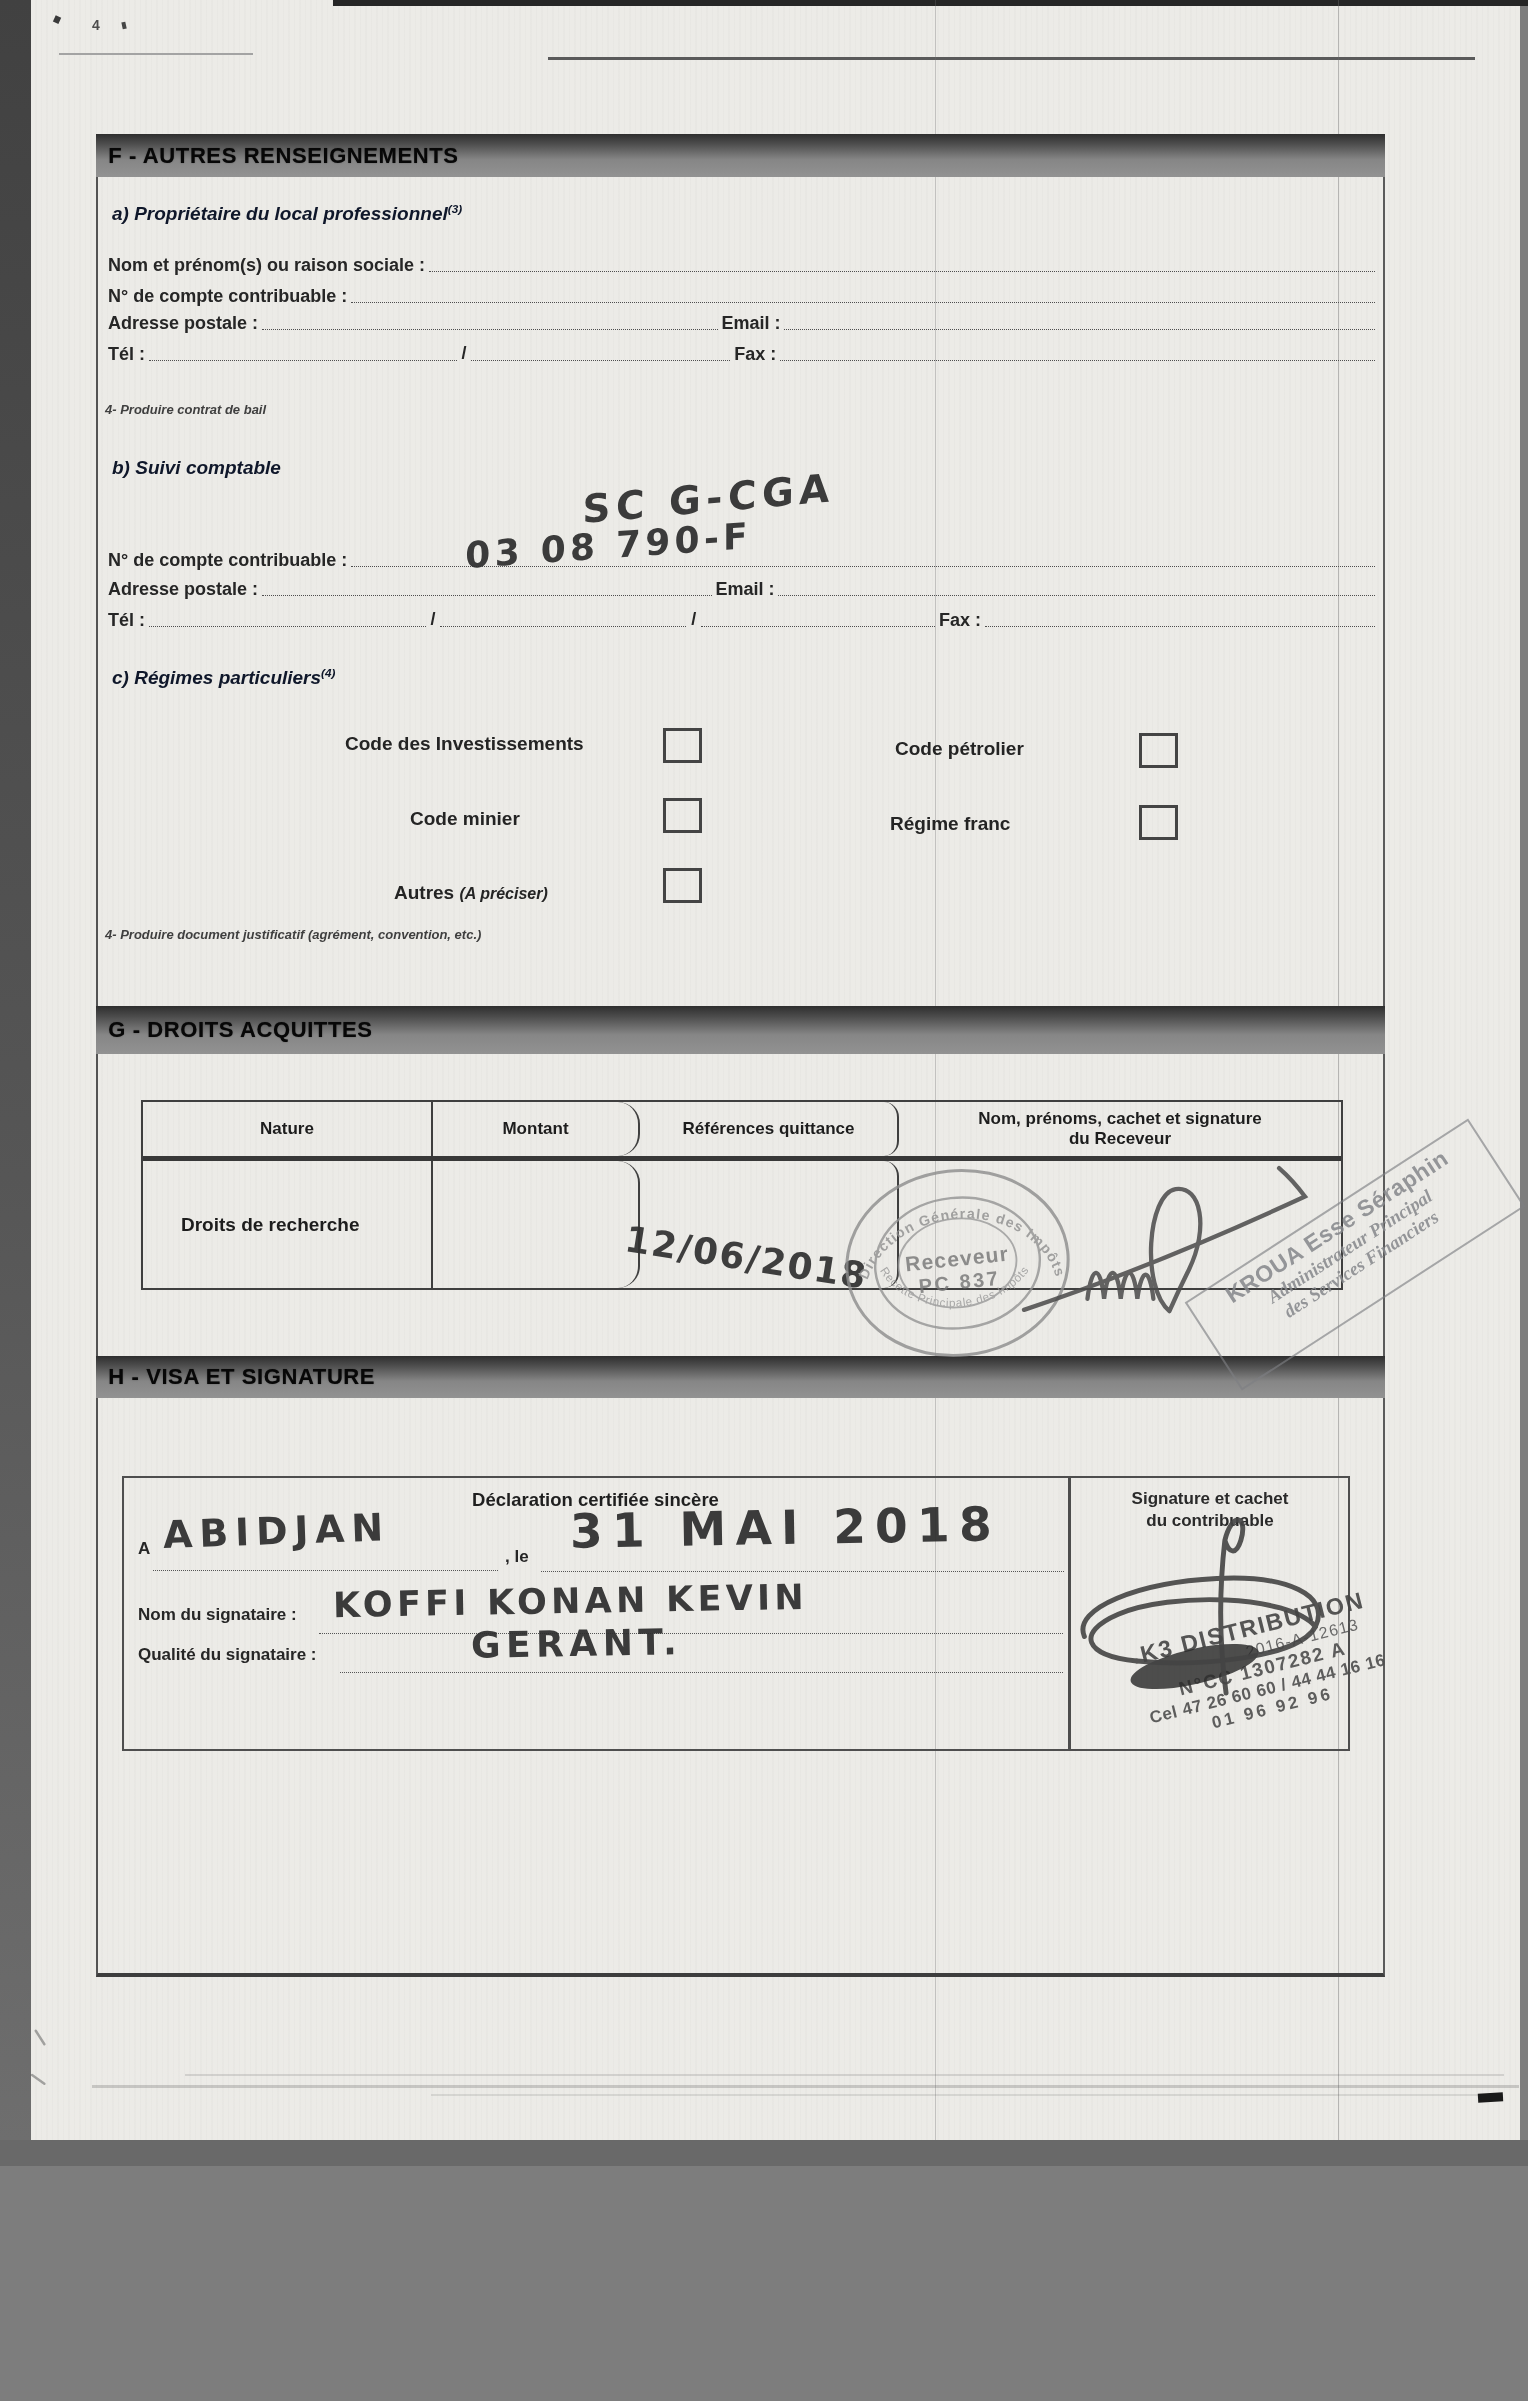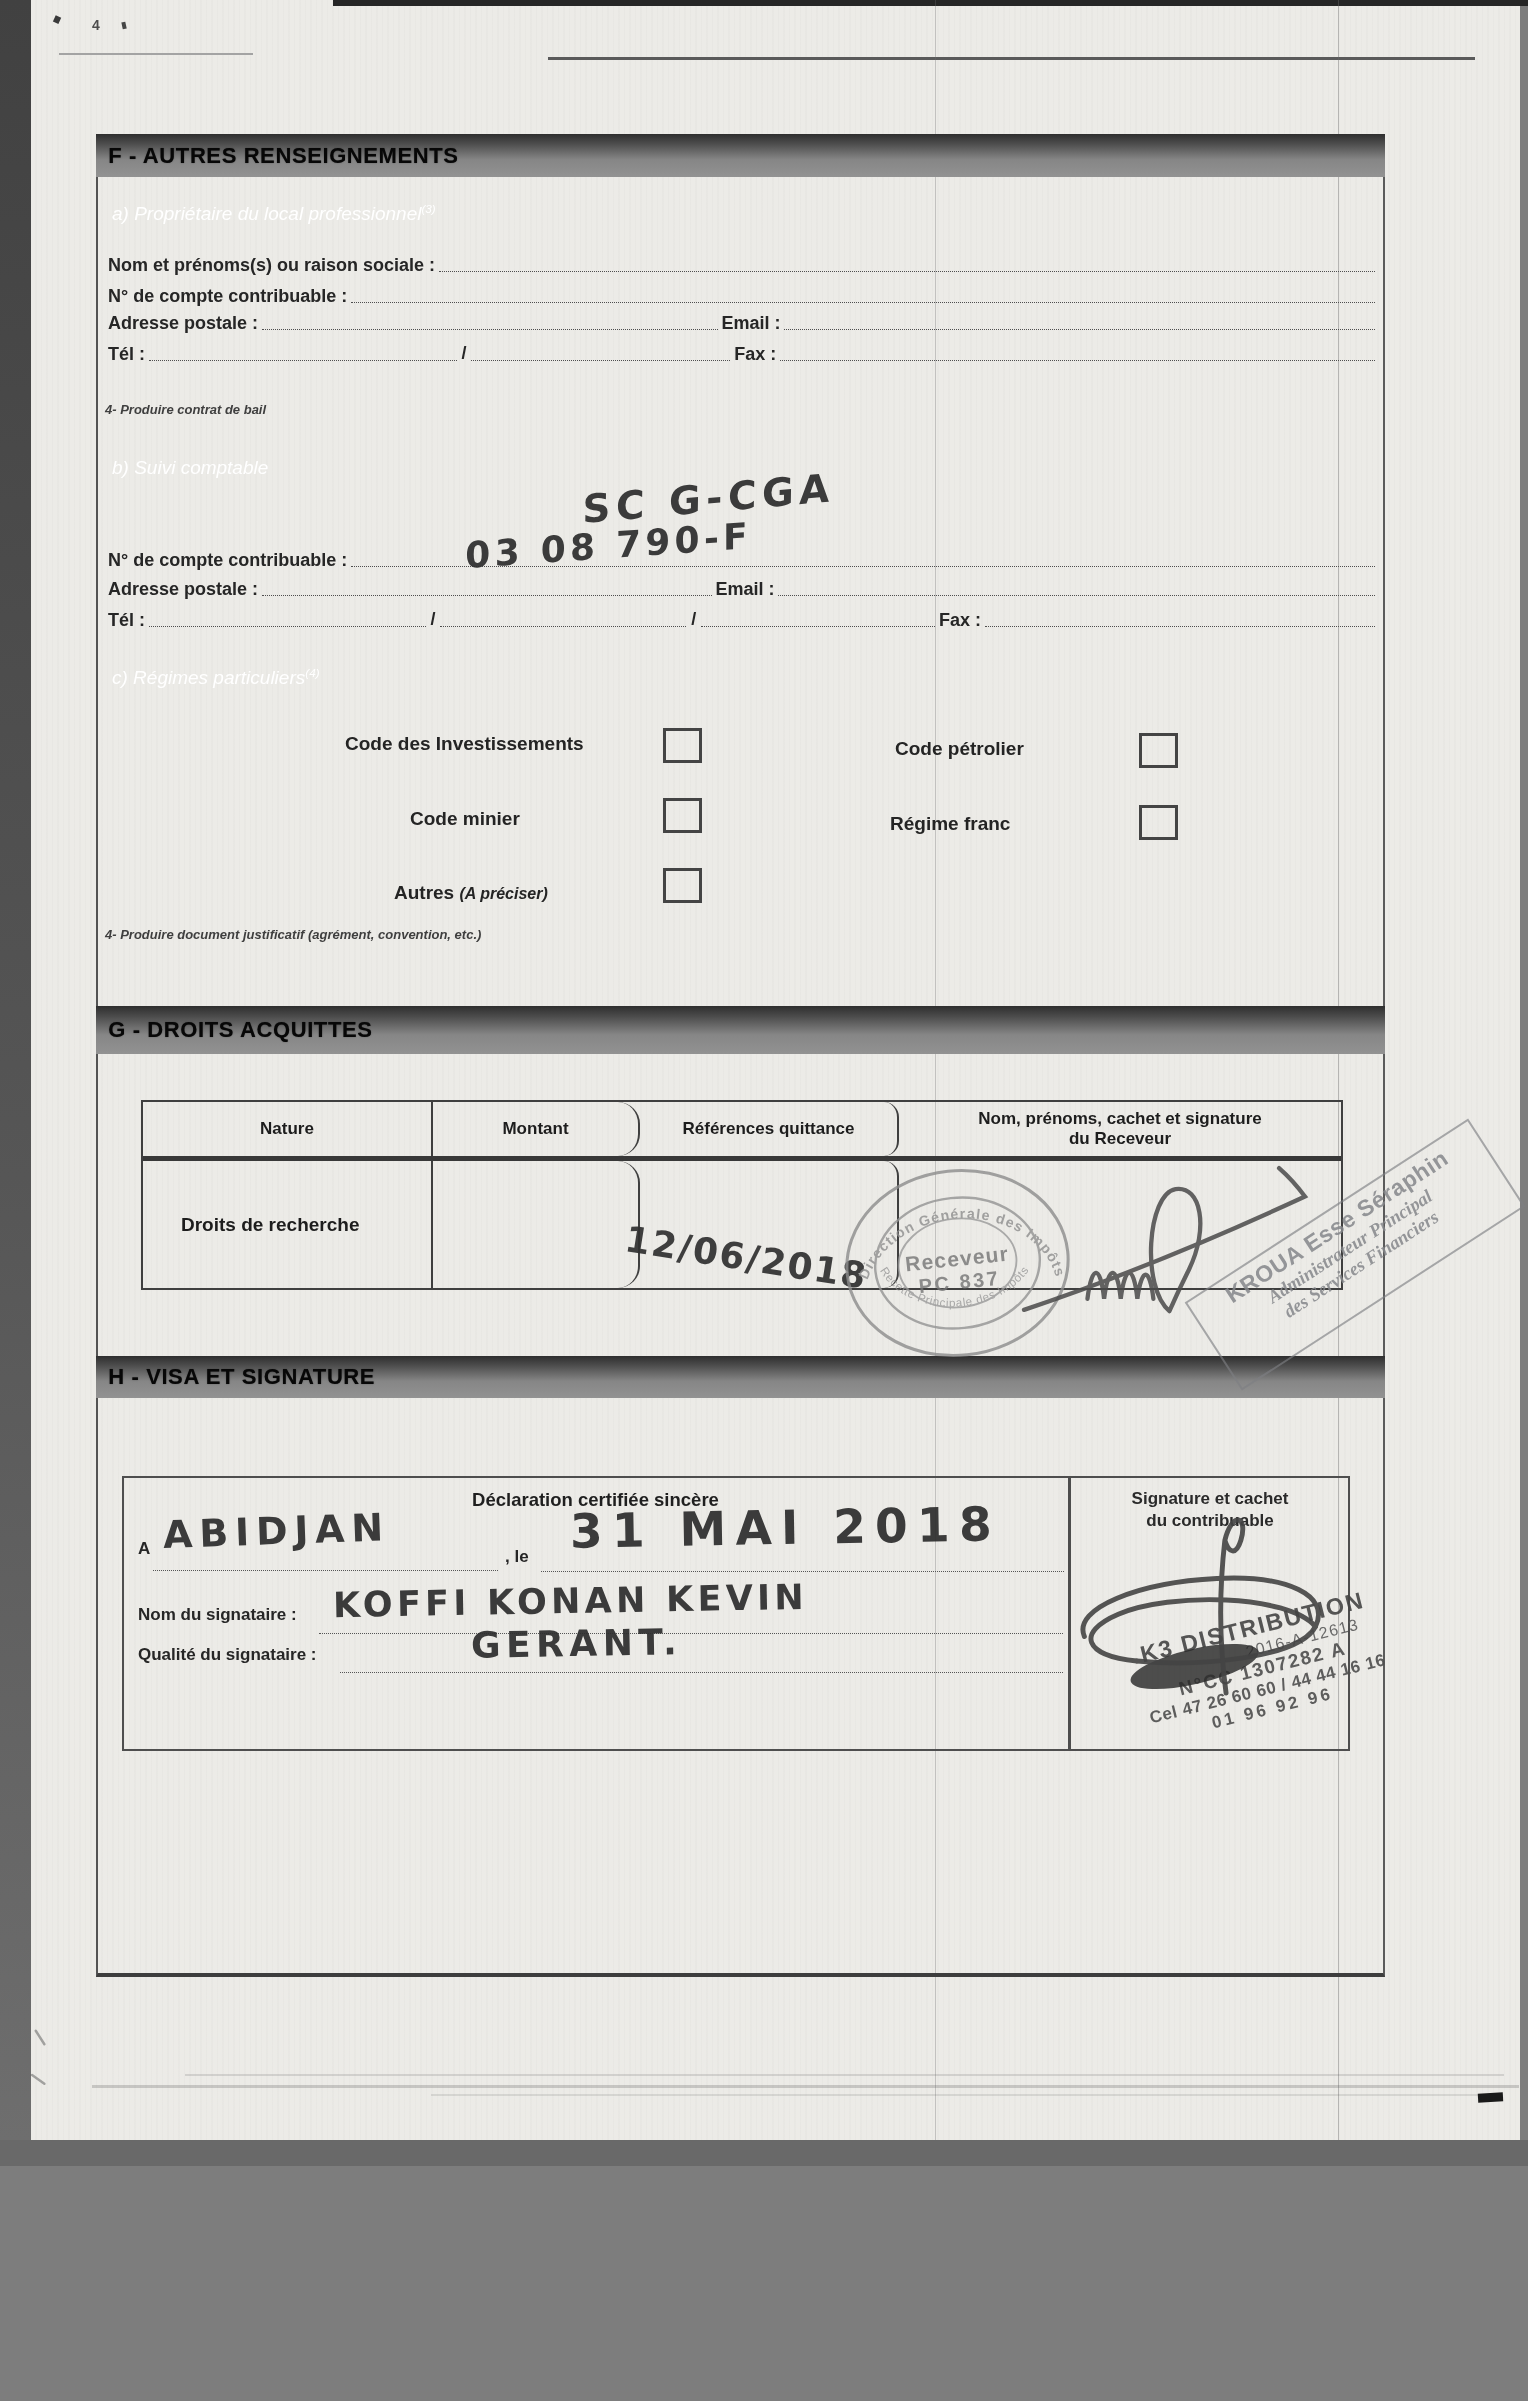--- a/index.html
+++ b/index.html
@@ -28,21 +28,21 @@
 
   
   .secbar{position:absolute;left:96px;width:1289px;box-sizing:border-box;display:flex;align-items:center;
           padding-left:12.3px;background:linear-gradient(to bottom,#2e2e2e 0%,#4c4c4c 22%,#868686 60%,#929292 100%);}
   .secbar .t{font-weight:bold;font-size:22px;color:#070707;letter-spacing:0.6px;white-space:nowrap;
              text-shadow:0 0 1.2px rgba(0,0,0,.5);}
   #bar-f{top:134px;height:43px;}
   #bar-g{top:1006px;height:48px;}
   #bar-h{top:1356px;height:42px;}
 
-  .heading{position:absolute;font-style:italic;font-weight:normal;font-size:19px;color:#ffffff;white-space:nowrap;}
+  .heading{position:absolute;font-style:italic;font-weight:bold;font-size:19px;color:#0f172a;white-space:nowrap;}
   .heading sup{font-size:11.7px;}
   .footnote{position:absolute;font-style:italic;font-weight:bold;font-size:13px;color:#3f3f3f;white-space:nowrap;}
 
   .frow{position:absolute;display:flex;align-items:flex-end;font-weight:bold;font-size:18px;color:#262626;}
   .frow .lb{white-space:nowrap;}
   .d{border-bottom:1.8px dotted #4e4e4e;height:2.5px;margin:0 3.7px 4.3px 3.7px;}
   .dfix{flex:0 0 auto;}
   .dfill{flex:1 1 auto;}
   .slash{margin:0 1.2px 1.2px 1.2px;}
 
@@ -152,21 +152,21 @@
 
   <div id="bar-f" class="secbar">
     <span class="t">F - AUTRES RENSEIGNEMENTS</span>
   </div>
 
   <div class="heading" style="left:112px;top:202px;">
     <span>a) Propriétaire du local professionnel</span><sup>(3)</sup>
   </div>
 
   <div class="frow" style="left:108px;top:255px;width:1271px;">
-    <span class="lb">Nom et prénoms(s) ou raison sociale :</span>
+    <span class="lb">Nom et prénom(s) ou raison sociale :</span>
     <span class="d dfill"></span>
   </div>
   <div class="frow" style="left:108px;top:286px;width:1271px;">
     <span class="lb">N° de compte contribuable :</span>
     <span class="d dfill"></span>
   </div>
   <div class="frow" style="left:108px;top:313px;width:1271px;">
     <span class="lb">Adresse postale :</span>
     <span class="d dfix" style="width:456px;"></span>
     <span class="lb">Email :</span>

